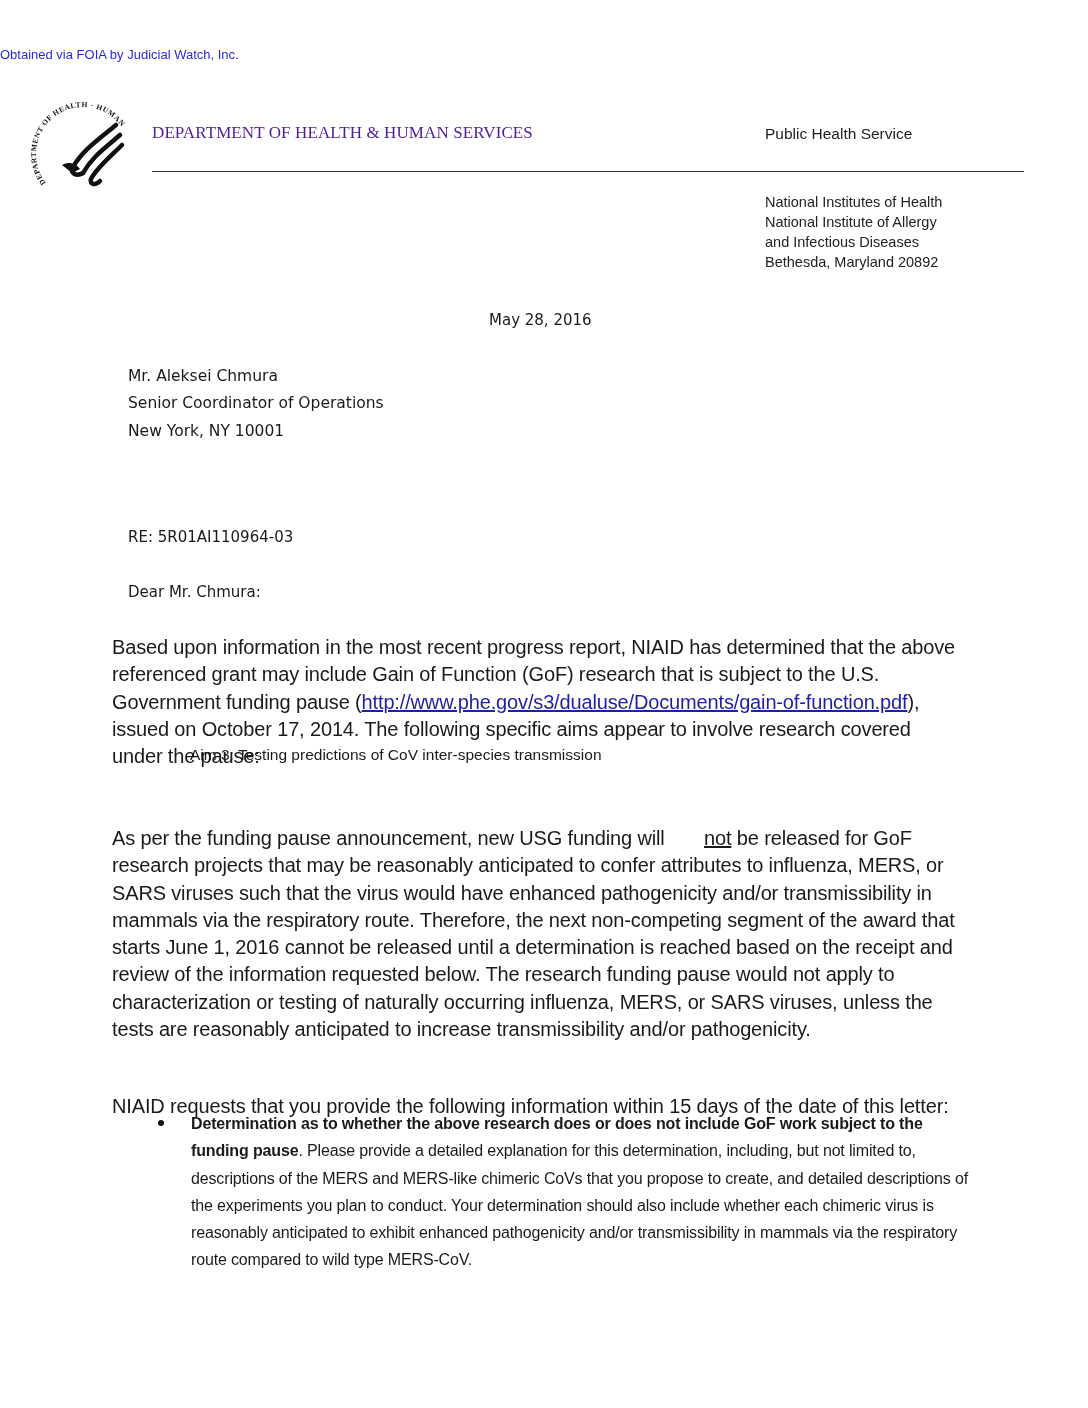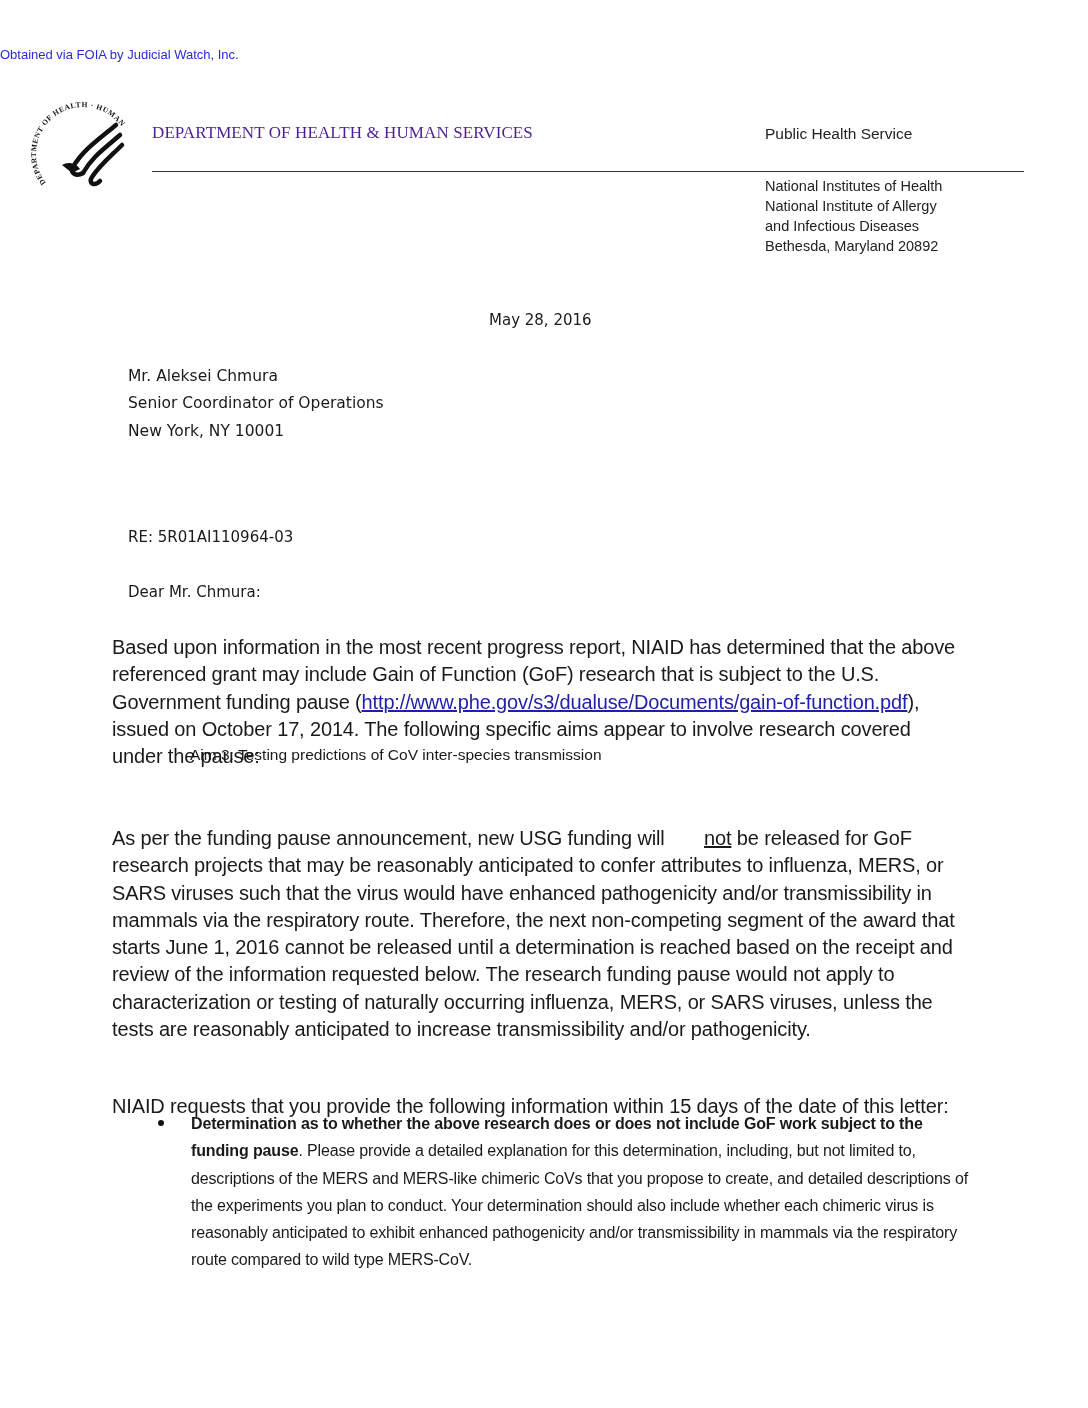--- a/index.html
+++ b/index.html
@@ -5,21 +5,21 @@
   html, body { margin: 0; padding: 0; background: #ffffff; }
   body { width: 1088px; height: 1408px; position: relative; overflow: hidden; color: #1a1a1a; }
   .foia { position: absolute; top: 47px; left: 0; width: 1088px; text-align: left;
           font-family: "Liberation Sans", sans-serif; font-size: 13px; color: #2b2bd6; }
   .logo { position: absolute; left: 28px; top: 95px; width: 106px; height: 106px; }
   .dept { position: absolute; left: 152px; top: 123px; font-family: "Liberation Serif", serif;
           font-weight: normal; font-size: 17px; letter-spacing: 0.1px; color: #4c1d95; }
   .phs { position: absolute; left: 765px; top: 125px; font-family: "Liberation Sans", sans-serif;
          font-size: 15.5px; color: #222; }
   .rule { position: absolute; left: 152px; top: 171px; width: 872px; height: 1px; background: #333; }
-  .addr { position: absolute; left: 765px; top: 176px; font-family: "Liberation Sans", sans-serif;
+  .addr { position: absolute; left: 765px; top: 192px; font-family: "Liberation Sans", sans-serif;
           font-size: 14.5px; line-height: 20px; color: #222; }
   .addr div { white-space: nowrap; }
   .date { position: absolute; left: 489px; top: 311px; font-family: "DejaVu Sans", sans-serif; font-size: 15px; }
   .recip { position: absolute; left: 128px; top: 363px; font-family: "DejaVu Sans", sans-serif;
            font-size: 15.5px; line-height: 27.3px; }
   .recip sup { font-size: 9px; vertical-align: 6px; }
   .re { position: absolute; left: 128px; top: 528px; font-family: "DejaVu Sans", sans-serif; font-size: 15px; }
   .dear { position: absolute; left: 128px; top: 583px; font-family: "DejaVu Sans", sans-serif; font-size: 15px; }
   .para { position: absolute; left: 112px; width: 850px; font-family: "Liberation Sans", sans-serif;
           font-size: 20px; line-height: 27.3px; letter-spacing: -0.15px; }

